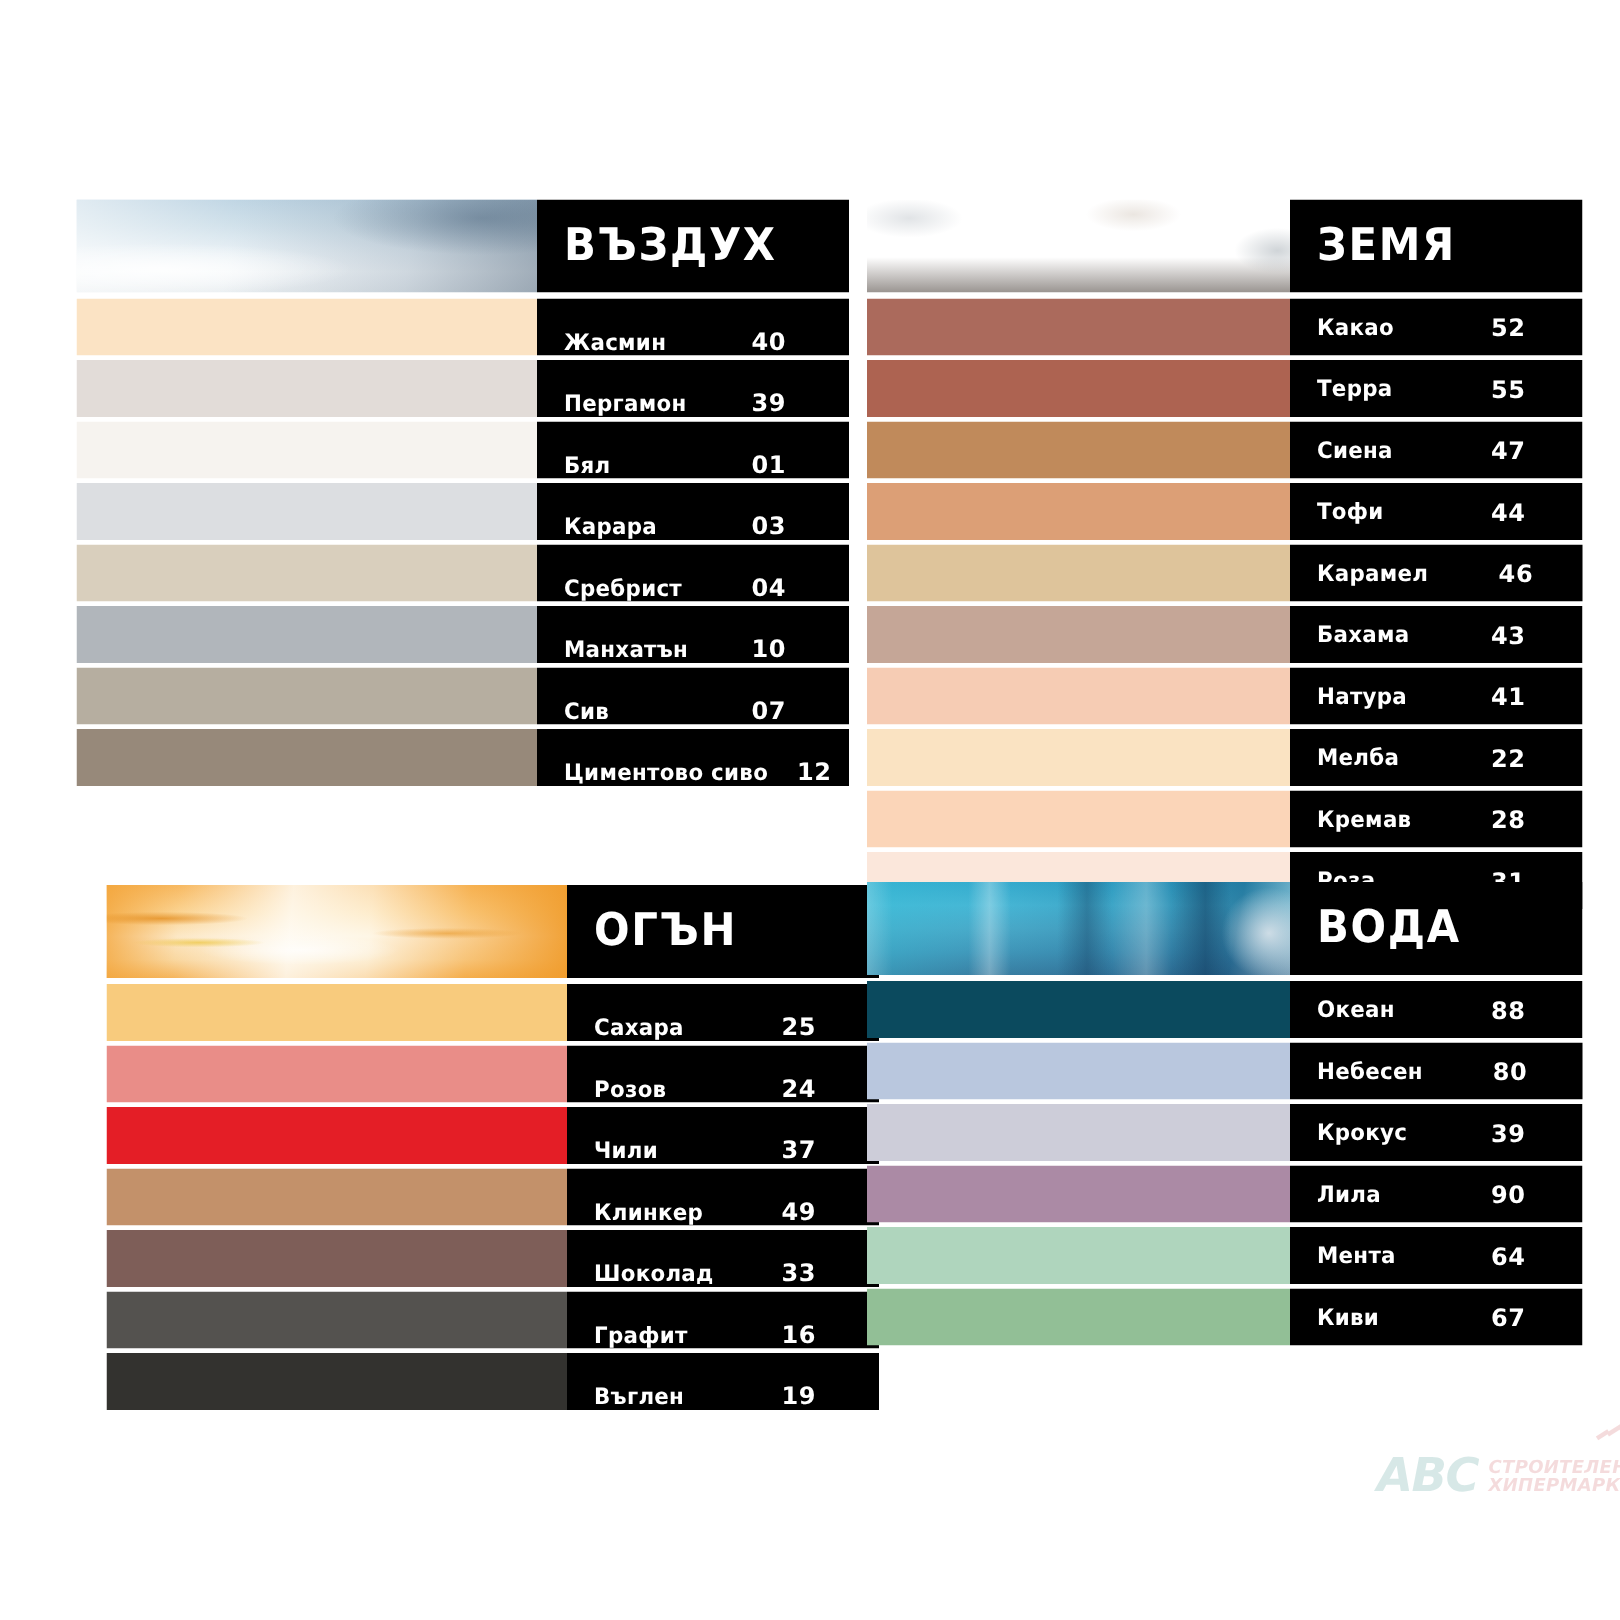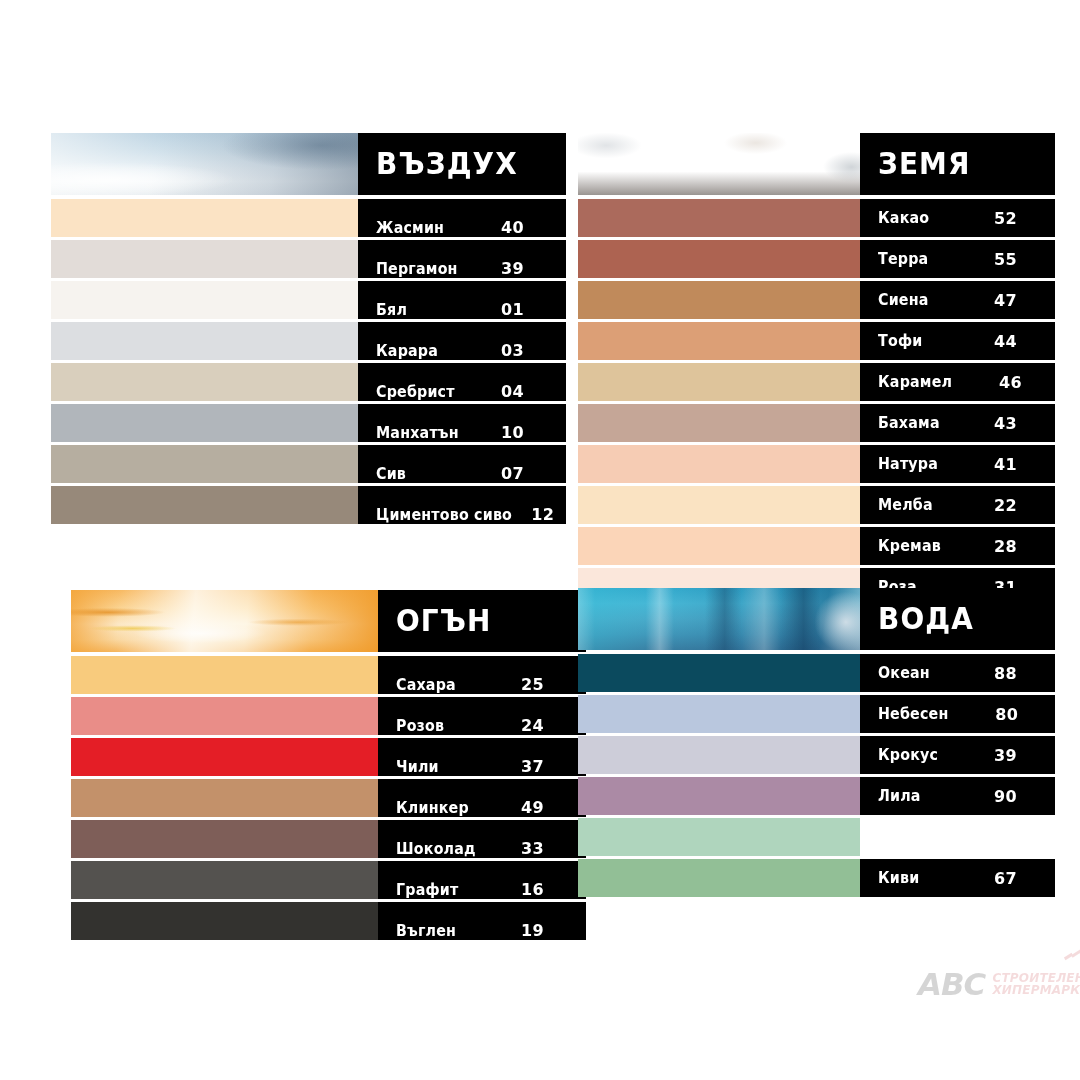--- a/index.html
+++ b/index.html
@@ -192,21 +192,21 @@
     position:absolute;
     left:905px;top:958px;
     width:170px;height:52px;
     display:flex;
     align-items:center;
     opacity:0.16;
     pointer-events:none;
   }
   .wm-abc{
     position:relative;
-    color:#000000;
+    color:#0f766e;
     font-size:31px;
     font-weight:bold;
     font-style:italic;
     letter-spacing:-1px;
     font-family:"DejaVu Sans","Liberation Sans",sans-serif;
     line-height:1;
   }
   .wm-slashes{
     position:absolute;
     right:-2px;top:-9px;
@@ -486,20 +486,24 @@
         </div>
         <div class="color-row">
           <div class="swatch" style="background: rgb(171, 138, 165);"></div>
           <div class="row-label-box">
             <span class="row-name">Лила</span>
             <span class="row-code">90</span>
           </div>
         </div>
         <div class="color-row">
           <div class="swatch" style="background: rgb(175, 213, 189);"></div>
+          <div class="row-label-box">
+            <span class="row-name">Мента</span>
+            <span class="row-code">64</span>
+          </div>
         </div>
         <div class="color-row">
           <div class="swatch" style="background: rgb(146, 191, 150);"></div>
           <div class="row-label-box">
             <span class="row-name">Киви</span>
             <span class="row-code">67</span>
           </div>
         </div>
       </div>
   </section>

